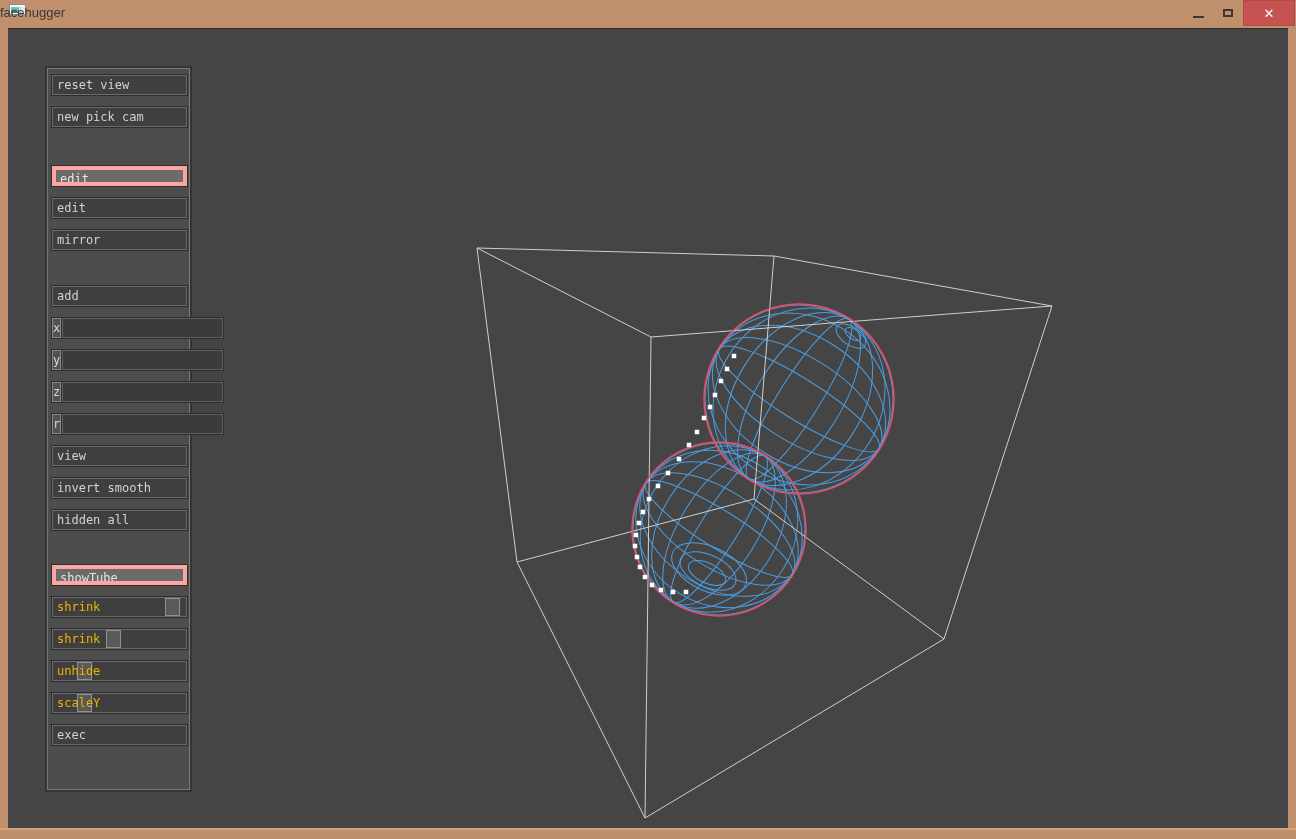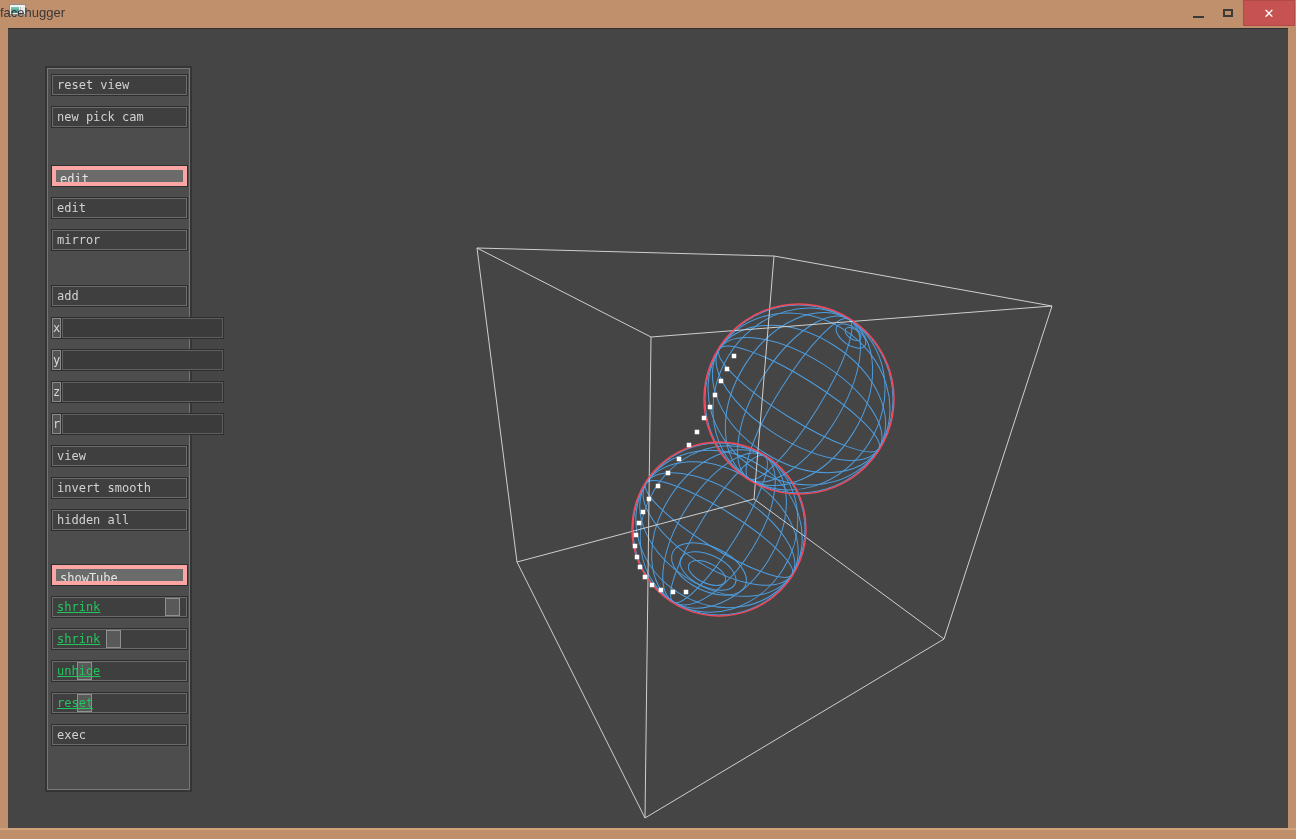--- a/index.html
+++ b/index.html
@@ -27,21 +27,21 @@
   .tool-panel{position:absolute;left:47px;top:68px;width:143px;height:722px;background:#4d4d4d;border:1px solid #787878;box-sizing:border-box;box-shadow:0 0 0 2px #353535;padding:6px 2px 0 4px;font-family:"DejaVu Sans Mono",monospace;font-size:12px;}
   .prow{position:relative;height:20px;margin-bottom:12px;box-sizing:border-box;}
   .pbtn{background:#3f3f3f;border:1px solid #6b6b6b;box-shadow:0 0 0 1px #2e2e2e;color:#d2d2d2;line-height:18px;padding-left:4px;white-space:nowrap;overflow:hidden;cursor:default;}
   .pbtn.selected{background:#6b6b6b;border:4px solid #fca5a5;color:#e5e5e5;}
   .pgap{margin-bottom:4px;}
   .pfield{display:flex;}
   .pfield .flabel{width:21px;height:20px;box-sizing:border-box;background:#525252;border:1px solid #8a8a8a;box-shadow:0 0 0 1px #2e2e2e;color:#d8d8d8;line-height:18px;text-align:center;}
   .pfield .finput{flex:1;height:20px;box-sizing:border-box;background:#3b3b3b;border:1px solid #5f5f5f;box-shadow:0 0 0 1px #2e2e2e;margin-left:1px;color:#ddd;font-family:"DejaVu Sans Mono",monospace;font-size:12px;padding:0 3px;outline:none;}
   .pslider{background:#3f3f3f;border:1px solid #6b6b6b;box-shadow:0 0 0 1px #2e2e2e;cursor:default;}
   .pslider .shandle{position:absolute;top:0px;bottom:0px;width:15px;background:#595959;border:1px solid #909090;box-sizing:border-box;z-index:1;}
-  .pslider .slabel{position:absolute;left:4px;top:0;line-height:18px;color:#22c55e;z-index:2;white-space:nowrap;text-decoration:underline;}
+  .pslider .slabel{position:absolute;left:4px;top:0;line-height:18px;color:#eab308;z-index:2;white-space:nowrap;}
 </style>
 </head>
 <body>
 
 <div class="window">
 
   <div class="titlebar">
     <div class="app-icon">
       <div class="pane"></div>
       <div class="pane2"></div>
@@ -170,19 +170,19 @@
       <div class="prow pslider">
         <div class="shandle" style="left: calc(45% - 6.75px);"></div>
         <span class="slabel">shrink</span>
       </div>
       <div class="prow pslider">
         <div class="shandle" style="left: calc(20% - 3px);"></div>
         <span class="slabel">unhide</span>
       </div>
       <div class="prow pslider">
         <div class="shandle" style="left: calc(20% - 3px);"></div>
-        <span class="slabel">reset</span>
+        <span class="slabel">scaleY</span>
       </div>
       <div class="prow pbtn">exec</div>
     </div>
 
   <div class="bottom-frame"></div>
 </div>
 
 </body></html>

